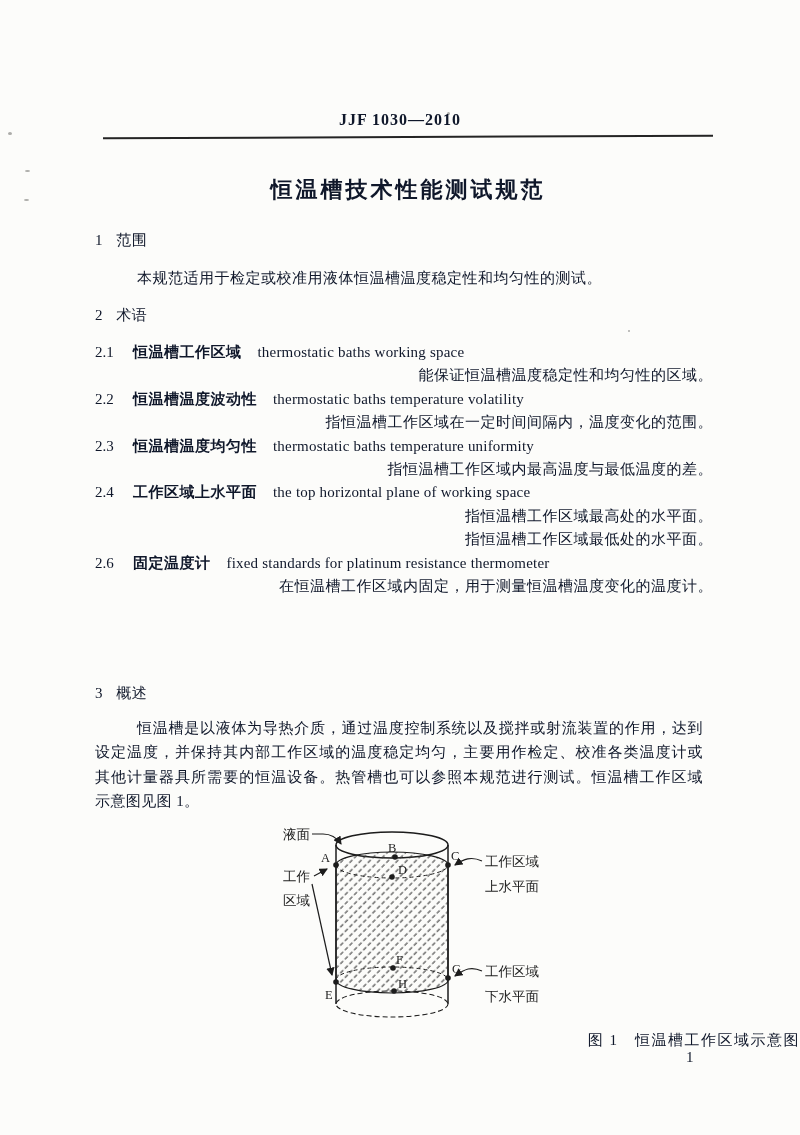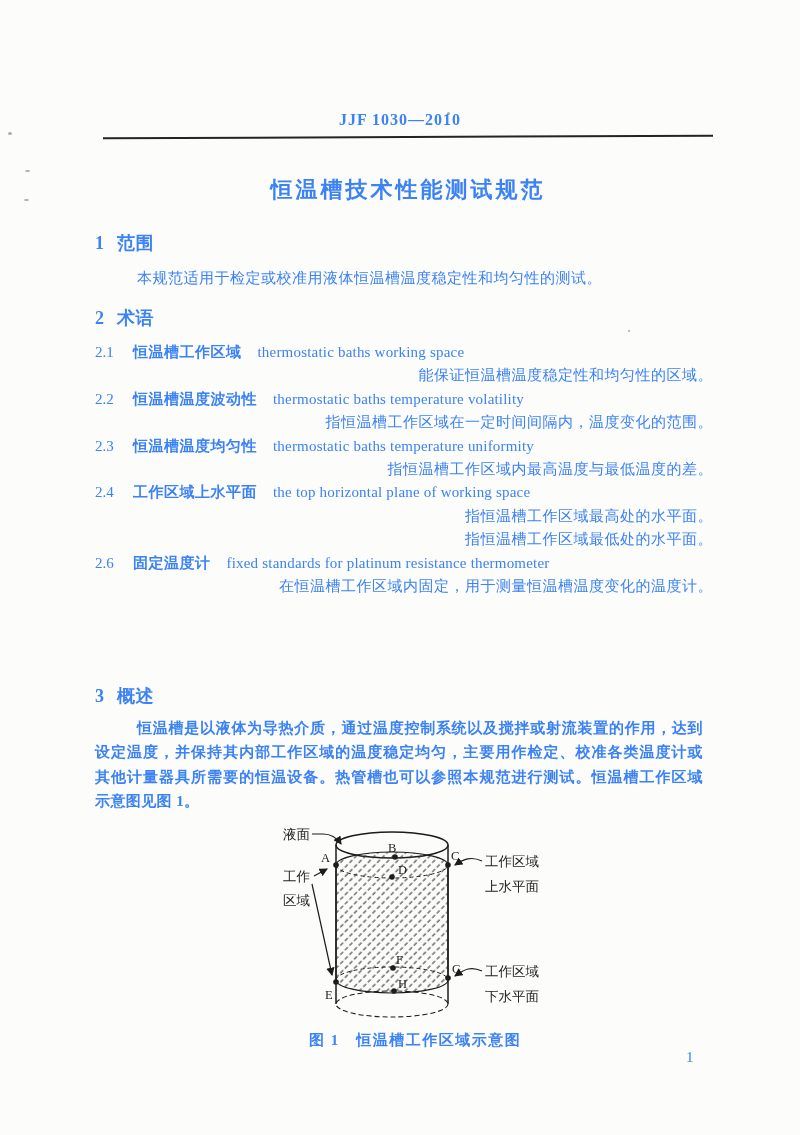--- a/index.html
+++ b/index.html
@@ -1,48 +1,48 @@
 <!DOCTYPE html>
 <html><head>
 <meta charset="utf-8">
 <style>
   html,body{margin:0;padding:0;background:#e9e9e7;}
   .page{
     position:relative;width:800px;height:1135px;margin:0 auto;
-    background:#fcfcfa;color:#3b82f6;overflow:hidden;
+    background:#fcfcfa;color:#0f172a;overflow:hidden;
     font-family:"Liberation Serif","DejaVu Serif",serif;
     font-size:15px;
   }
   .abs{position:absolute;}
   .doc-code{top:111px;left:0;width:100%;text-align:center;
     font-weight:bold;font-size:16px;letter-spacing:1px;}
   .header-rule{left:103px;top:136px;width:610px;height:2px;background:#242424;
     transform:rotate(-0.25deg);}
   .doc-title{top:167px;left:0;width:100%;text-align:center;margin:8px;
     font-size:22px;font-weight:bold;letter-spacing:3px;}
   .content{left:95px;top:0;width:618px;height:1135px;}
-  .sec-h{font-weight:bold;font-size:18px;letter-spacing:0.5px;}
+  .sec-h{font-weight:normal;font-size:15px;letter-spacing:0.5px;}
   .h-no{display:inline-block;min-width:17px;}
   .sec1-h{top:231px;left:0;}
   .sec1-p{top:269px;left:0;width:618px;margin:0;padding-left:42px;letter-spacing:0.5px;}
   .sec2-h{top:306px;left:0;}
   .terms{top:341px;left:0;width:618px;line-height:23.4px;}
   .term-no{display:inline-block;width:38px;}
   .term-zh{font-weight:bold;margin-right:16px;letter-spacing:0.5px;}
   .term-en{letter-spacing:0.2px;}
   .term-def{padding-left:21px;letter-spacing:0.5px;text-align:right;}
   .sec3-h{top:684px;left:0;}
   .sec3-p{top:716px;left:0;width:608px;line-height:24.3px;}
-  .p-line{text-align:justify;text-align-last:justify;letter-spacing:0.4px;font-weight:bold;}
+  .p-line{text-align:justify;text-align-last:justify;letter-spacing:0.4px;}
   .p-line.first{padding-left:42px;}
   .p-line.last{text-align-last:left;}
   .fig{left:255px;top:818px;width:340px;height:206px;}
   .fig svg{display:block;width:340px;height:206px;}
-  .fig-caption{top:1031px;left:30px;width:770px;text-align:center;
-    font-weight:bold;font-size:15px;letter-spacing:1.5px;}
+  .fig-caption{top:1031px;left:30px;width:770px;text-align:right;
+    font-weight:normal;font-size:15px;letter-spacing:1.5px;}
   .page-num{left:686px;top:1049px;font-size:15px;}
   .speck{position:absolute;background:#6a6a66;border-radius:50%;opacity:0.55;}
 </style>
 </head>
 <body>
 
 <div class="page">
 
   <div class="speck" style="left:8px;top:132px;width:4px;height:3px;"></div>
   <div class="speck" style="left:25px;top:170px;width:5px;height:2px;"></div>

